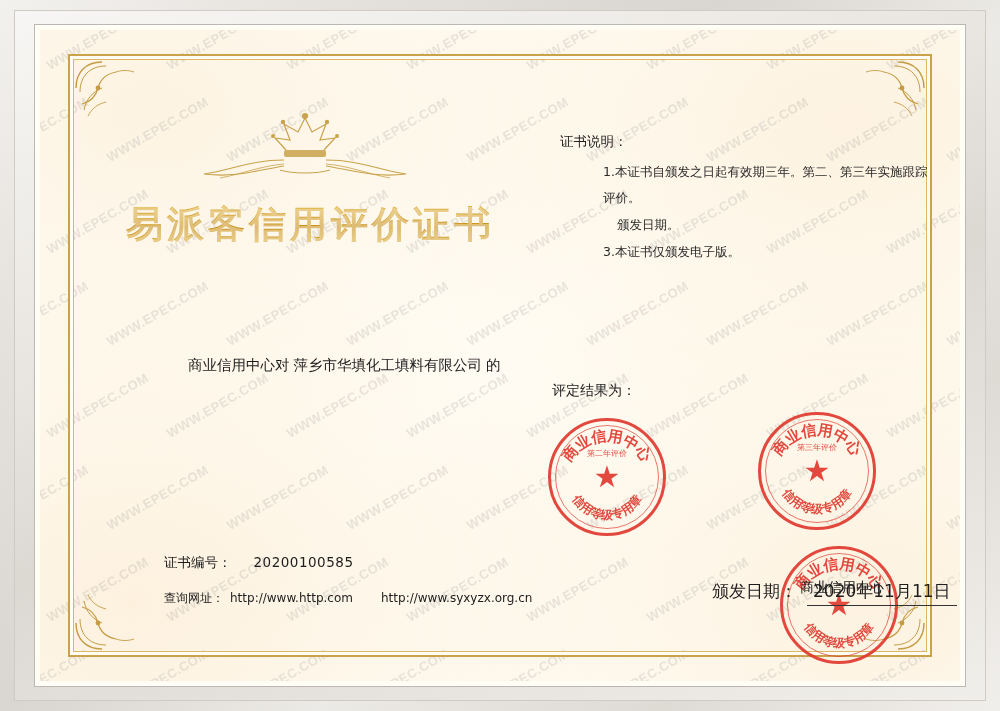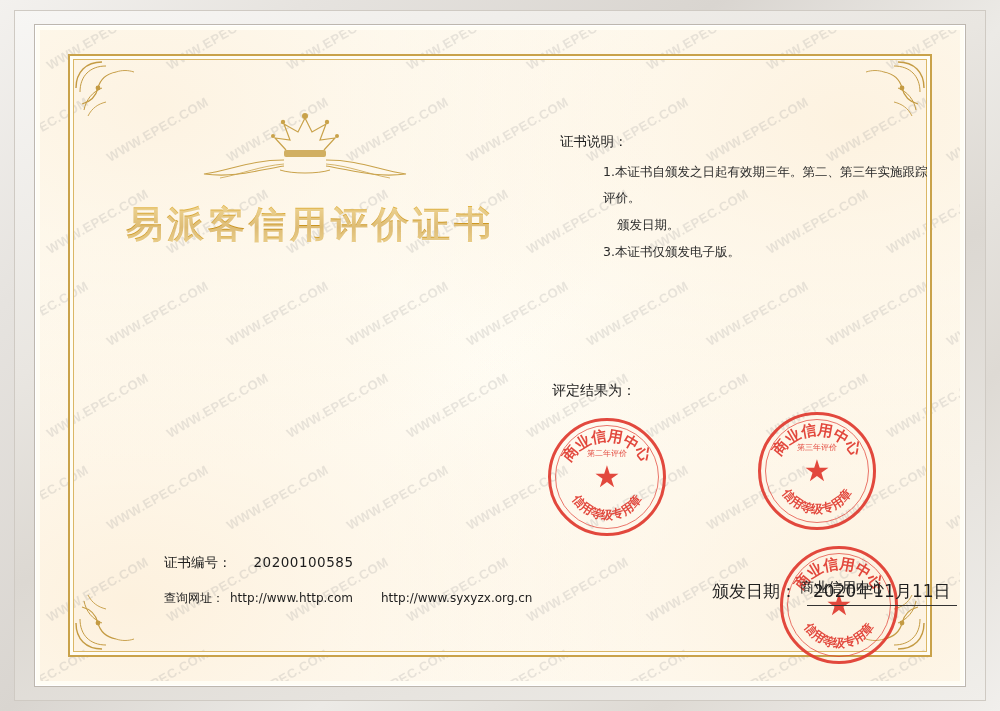--- a/index.html
+++ b/index.html
@@ -390,20 +390,23 @@
       <div class="cert-title">易派客信用评价证书</div>
 
       <div class="notes">
         <div class="notes-title">证书说明：</div>
         <div class="notes-item">1.本证书自颁发之日起有效期三年。第二、第三年实施跟踪评价。</div>
         <div class="notes-item indent">颁发日期。</div>
         <div class="notes-item">3.本证书仅颁发电子版。</div>
       </div>
 
       <div class="statement">
+        <div>
+          <span class="indent"></span><span>商业信用中心对</span><span class="company">萍乡市华填化工填料有限公司</span><span>的</span>
+        </div>
       </div>
 
       <div class="track-label">评定结果为：</div>
 
       <div class="seal seal-1">
         <div class="ring"></div>
         <div class="arc-top">
           <svg viewBox="0 0 112 112" width="112" height="112">
             <defs>
                 <path id="arcTop1" d="M 14 62 A 42 42 0 0 1 98 62" fill="none"></path>

